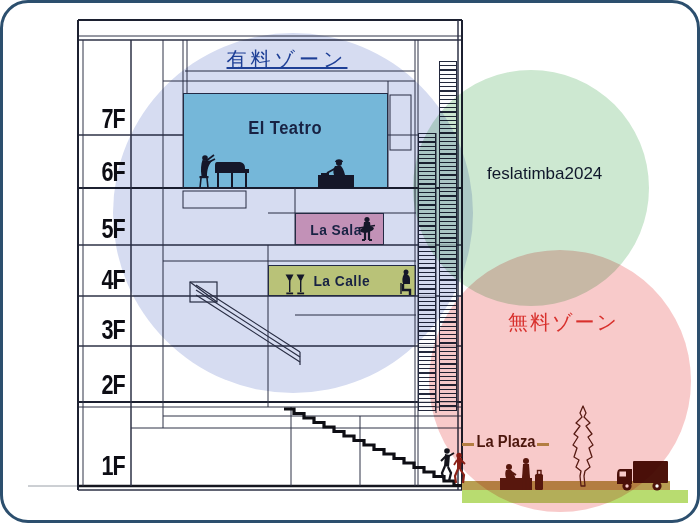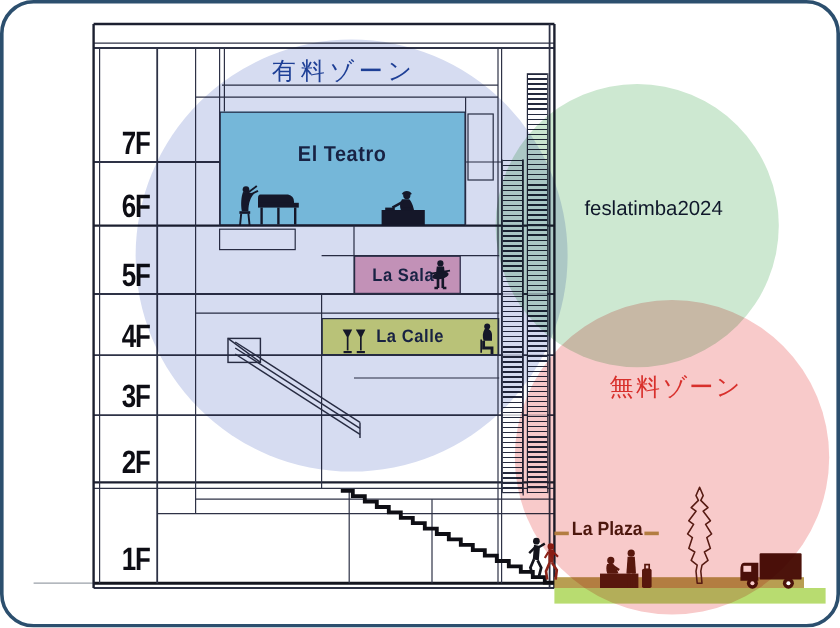--- a/index.html
+++ b/index.html
@@ -26,21 +26,21 @@
   
   .pavement{left:459px;top:478px;width:208px;height:9px;background:#b89e52;}
   .grass{left:459px;top:487px;width:226px;height:13px;background:#b8dc70;}
   
   .zone-circle{position:absolute;border-radius:50%;mix-blend-mode:multiply;}
   .zc-paid{left:110px;top:30px;width:360px;height:360px;background:#d6dcf1;}
   .zc-festival{left:410px;top:67px;width:236px;height:236px;background:#cde8d1;}
   .zc-free{left:426px;top:247px;width:262px;height:262px;background:#f8caca;}
   
   .zone-label{position:absolute;white-space:nowrap;}
-  .zl-paid{left:214px;top:43px;width:140px;text-align:center;font-size:20px;letter-spacing:4px;color:#1e3f96;}
+  .zl-paid{left:214px;top:43px;width:140px;text-align:center;font-size:20px;letter-spacing:4px;color:#1e3f96;text-decoration:underline;}
   .zl-festival{left:484px;top:161px;font-size:17px;color:#0f172a;}
   .zl-free{left:505px;top:306px;width:110px;text-align:right;font-size:20px;letter-spacing:2px;color:#d8302c;}
   .plaza-label{left:470px;top:430px;width:66px;text-align:center;font-size:16px;font-weight:bold;
     color:#4f1d10;transform:scaleX(.92);white-space:nowrap;}
   .plaza-dash{position:absolute;height:3px;width:12px;background:#b89e52;top:440px;}
   .pd-left{left:459px;} .pd-right{left:534px;}
   svg{display:block;}
 </style>
 </head>
 <body>

